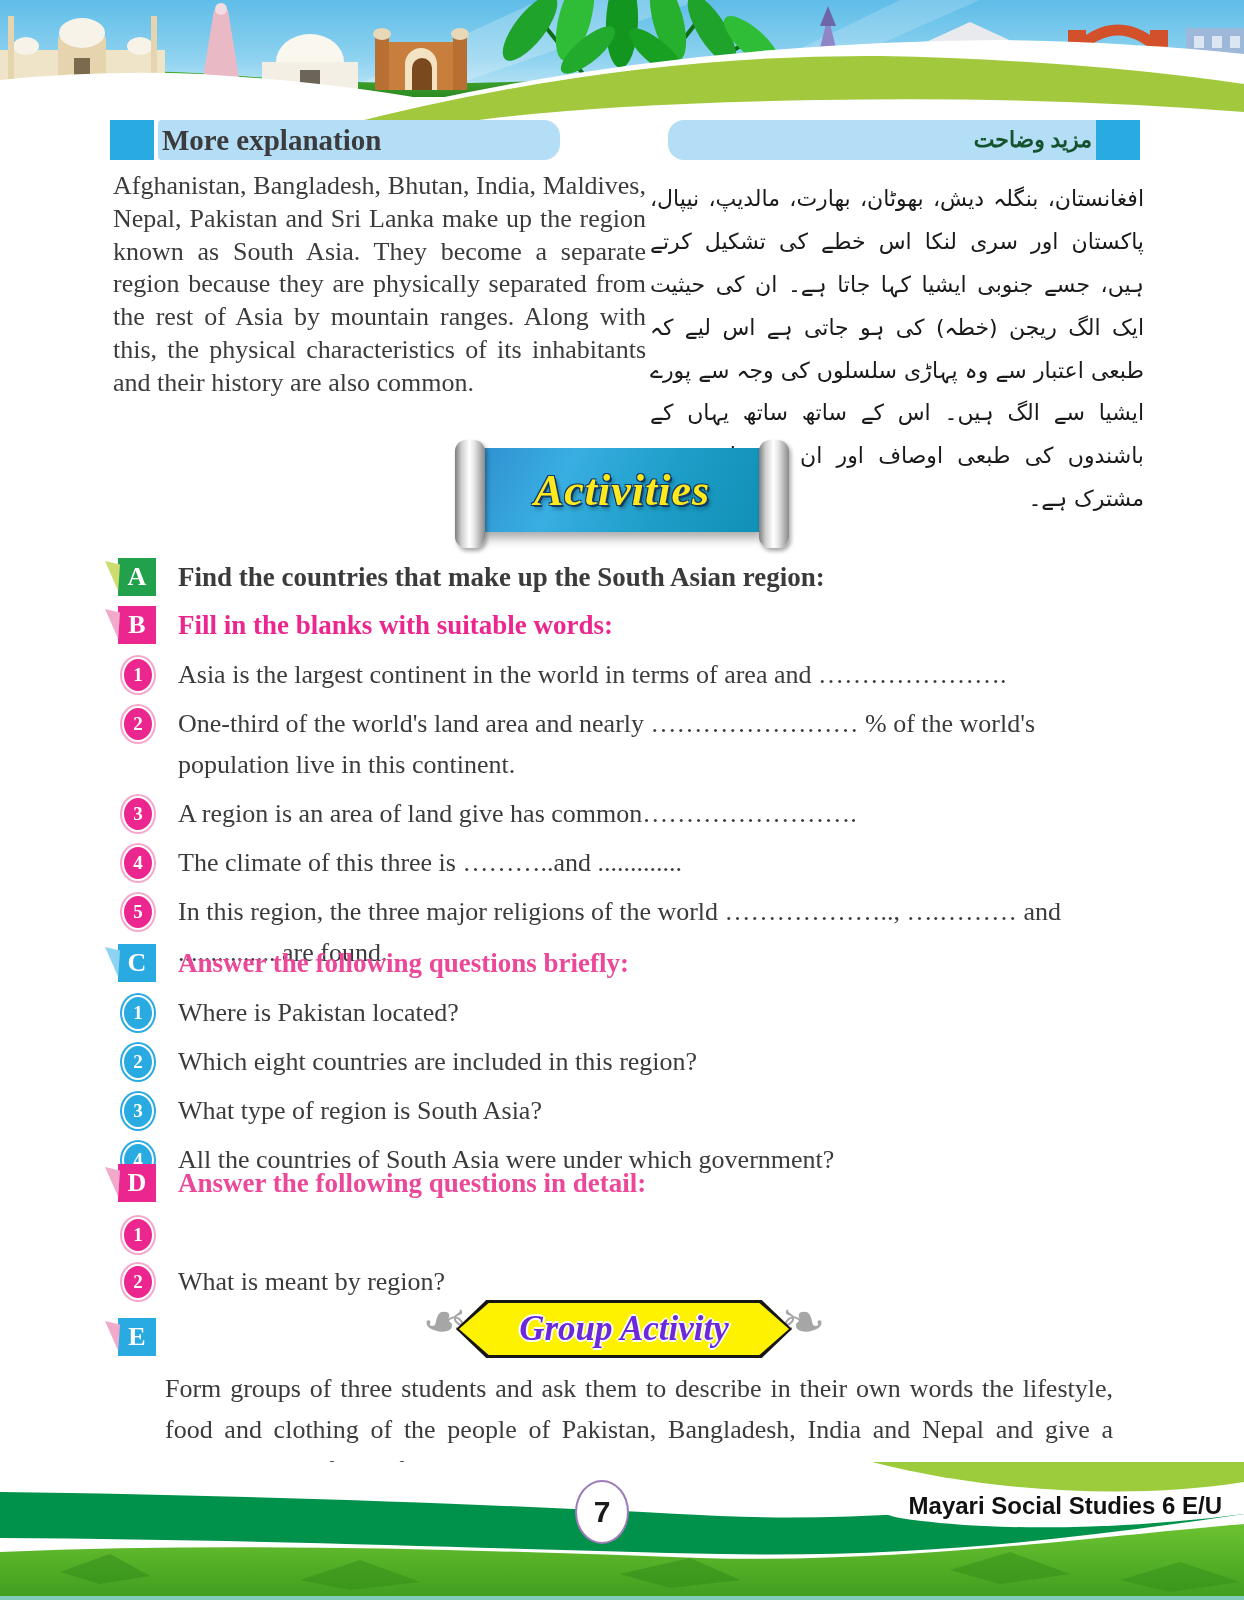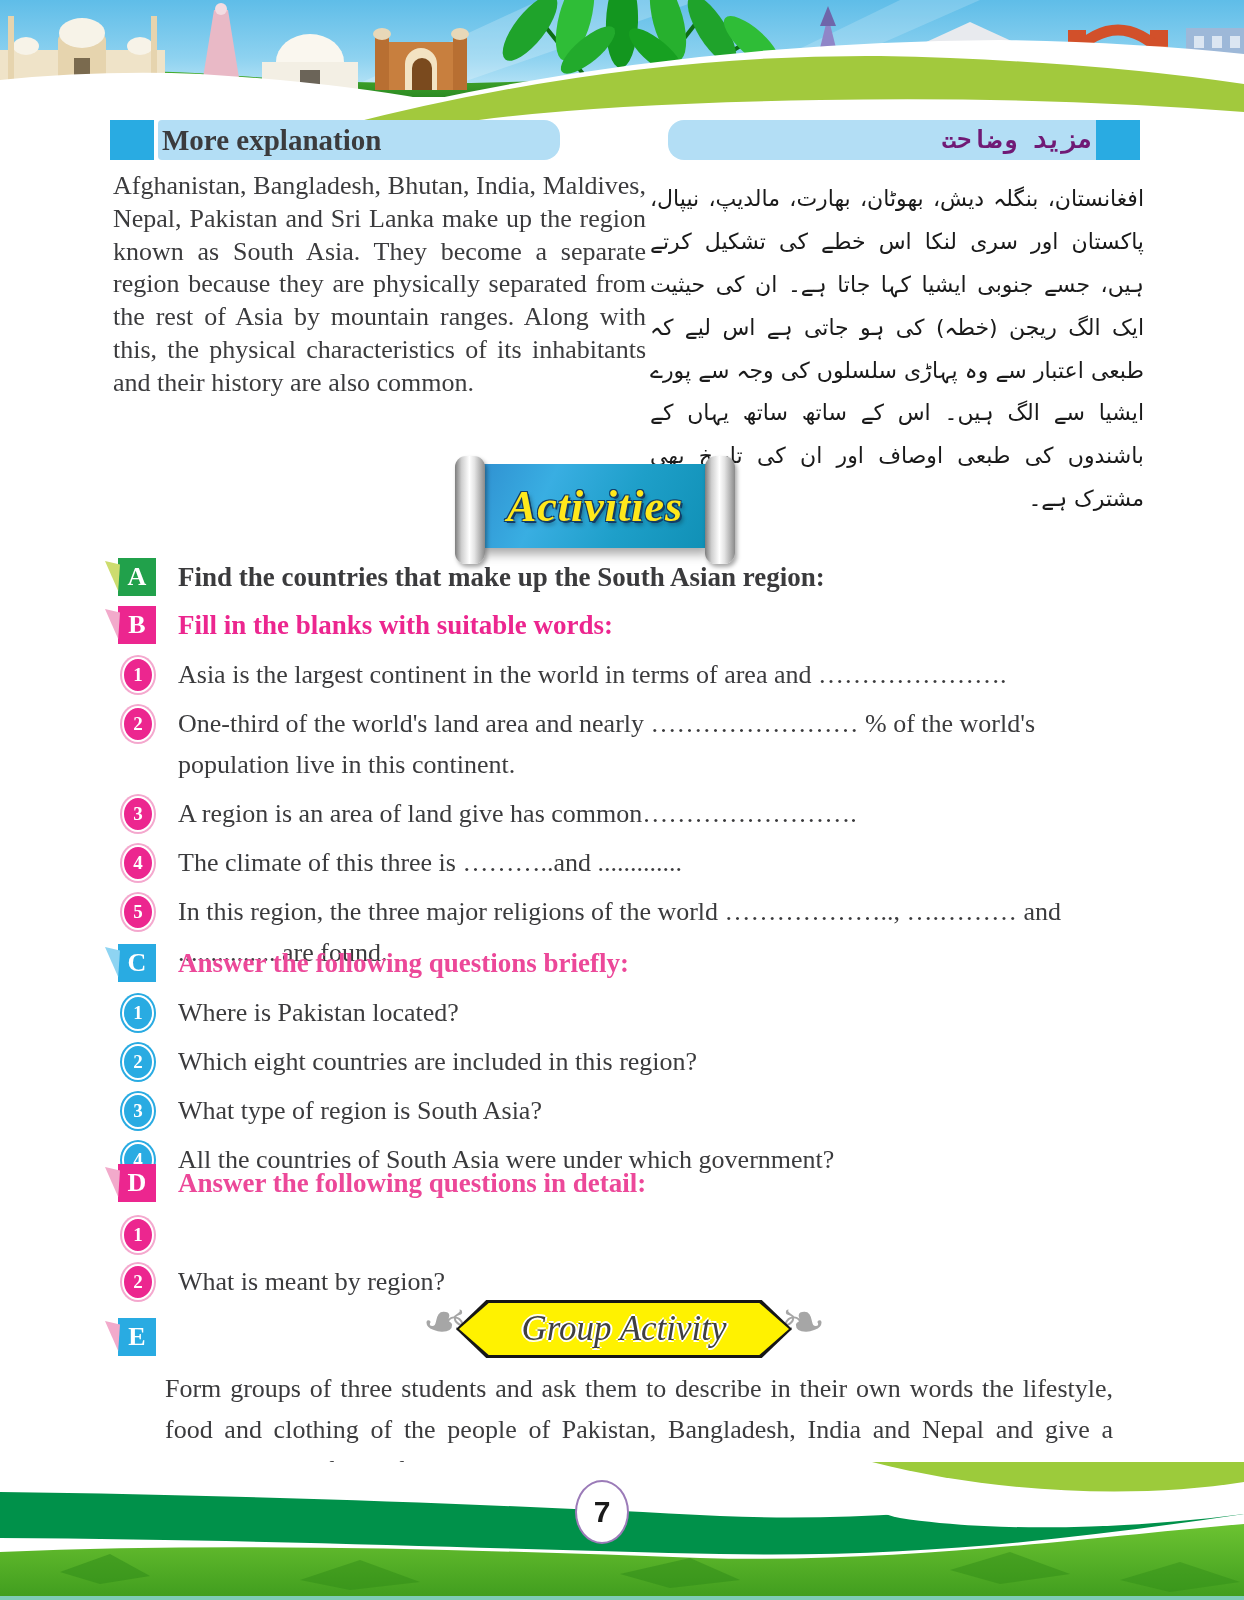--- a/index.html
+++ b/index.html
@@ -9,30 +9,30 @@
   
   .banner-svg{position:absolute;top:0;left:0;width:1244px;height:132px;display:block;}
   .footer-svg{position:absolute;bottom:0;left:0;width:1244px;height:138px;display:block;}
 
   
   .hdr-sq{position:absolute;width:44px;height:40px;background:#29abe2;}
   .hdr-bar{position:absolute;height:40px;background:#b3def5;display:flex;align-items:center;}
   .hdr-bar.left{border-radius:4px 16px 16px 4px;padding-left:4px;}
   .hdr-bar.right{border-radius:16px 4px 4px 16px;justify-content:flex-end;padding-right:16px;}
   .hdr-title{font-weight:bold;font-size:29px;color:#3b3b3d;}
-  .hdr-title.urdu{font-family:Liberation Mono, monospace;font-size:25px;color:#701a75;}
+  .hdr-title.urdu{font-family:Liberation Serif, serif;font-size:22px;color:#14532d;}
 
   
   .para-en{position:absolute;left:113px;top:170px;width:533px;font-size:26px;line-height:1.26;
            text-align:justify;color:#3b3b3d;}
   .para-ur{position:absolute;left:650px;top:178px;width:494px;direction:rtl;text-align:justify;
            font-family:"DejaVu Sans",sans-serif;font-size:22px;line-height:1.95;color:#1a1a1a;}
 
   
-  .act-wrap{position:absolute;left:455px;top:456px;width:280px;height:108px;}
+  .act-wrap{position:absolute;left:455px;top:440px;width:334px;height:108px;}
   .act-band{position:absolute;left:20px;right:20px;top:8px;bottom:16px;border-radius:3px;
             background:linear-gradient(115deg,#2f8fd0 0%,#39aee2 30%,#1e9fc9 62%,#0f8fb4 100%);
             box-shadow:0 12px 10px -6px rgba(0,0,0,.35);display:flex;align-items:center;justify-content:center;}
   .act-text{font-style:italic;font-weight:bold;font-size:44px;color:#ffe81c;letter-spacing:1px;
             text-shadow:2px 2px 0 #123c66,-1px -1px 0 #123c66,1px -1px 0 #123c66,-1px 1px 0 #123c66,3px 4px 4px rgba(0,0,0,.35);}
   .curl{position:absolute;top:0;width:30px;height:100%;border-radius:11px;
         background:linear-gradient(90deg,#7d7d7d 0%,#cfcfcf 22%,#ffffff 48%,#e4e4e4 65%,#8a8a8a 100%);
         box-shadow:2px 3px 4px rgba(0,0,0,.35);}
   .curl.l{left:0;} .curl.r{right:0;}
 
@@ -56,21 +56,21 @@
   .num-blue{background:#29abe2;box-shadow:0 0 0 2px #29abe2;}
   .q-text{font-size:26px;line-height:1.58;color:#3b3b3d;}
 
   
   .ga-wrap{position:absolute;left:428px;top:1300px;width:392px;height:58px;}
   .ga-outer{position:absolute;left:28px;right:28px;top:0;bottom:0;background:#161616;
             clip-path:polygon(0 50%,9% 0,91% 0,100% 50%,91% 100%,9% 100%);padding:0;}
   .ga-inner{position:absolute;left:3px;right:3px;top:3px;bottom:3px;background:#fff200;
             clip-path:polygon(0 50%,9% 0,91% 0,100% 50%,91% 100%,9% 100%);
             display:flex;align-items:center;justify-content:center;}
-  .ga-text{font-style:italic;font-weight:normal;font-size:35px;color:#404040;
+  .ga-text{font-style:italic;font-weight:bold;font-size:35px;color:#6d28d9;
            text-shadow:2px 0 0 #fff,-2px 0 0 #fff,0 2px 0 #fff,0 -2px 0 #fff;text-align:center;}
   .flourish{position:absolute;top:-6px;font-size:56px;color:#a6a6a6;line-height:1;font-family:"DejaVu Sans",sans-serif;}
   .flourish.l{left:-6px;transform:scaleX(-1);} .flourish.r{right:-6px;}
 
   
   .ga-para{position:absolute;left:165px;top:1368px;width:948px;font-size:26px;line-height:1.58;
            text-align:justify;color:#3b3b3d;}
 
   
   .page-badge{position:absolute;left:575px;top:1480px;width:50px;height:60px;background:#fff;
@@ -312,14 +312,15 @@
     <path d="M300,118 L360,98 L420,120 L350,128 Z" fill="#2e8a17" opacity="0.45"></path>
     <path d="M620,112 L690,96 L740,118 L670,126 Z" fill="#2e8a17" opacity="0.5"></path>
     <path d="M950,108 L1010,90 L1070,112 L1000,122 Z" fill="#2e8a17" opacity="0.45"></path>
     <path d="M1120,118 L1180,100 L1240,120 L1170,130 Z" fill="#2e8a17" opacity="0.4"></path>
     <rect x="0" y="134" width="1244" height="4" fill="#7fccb8"></rect>
   </svg>
 
   <div class="page-badge">
     <span>7</span>
   </div>
+  <div class="book-title">Mayari Social Studies 6 E/U</div>
 
 </div>
 
 </body></html>

